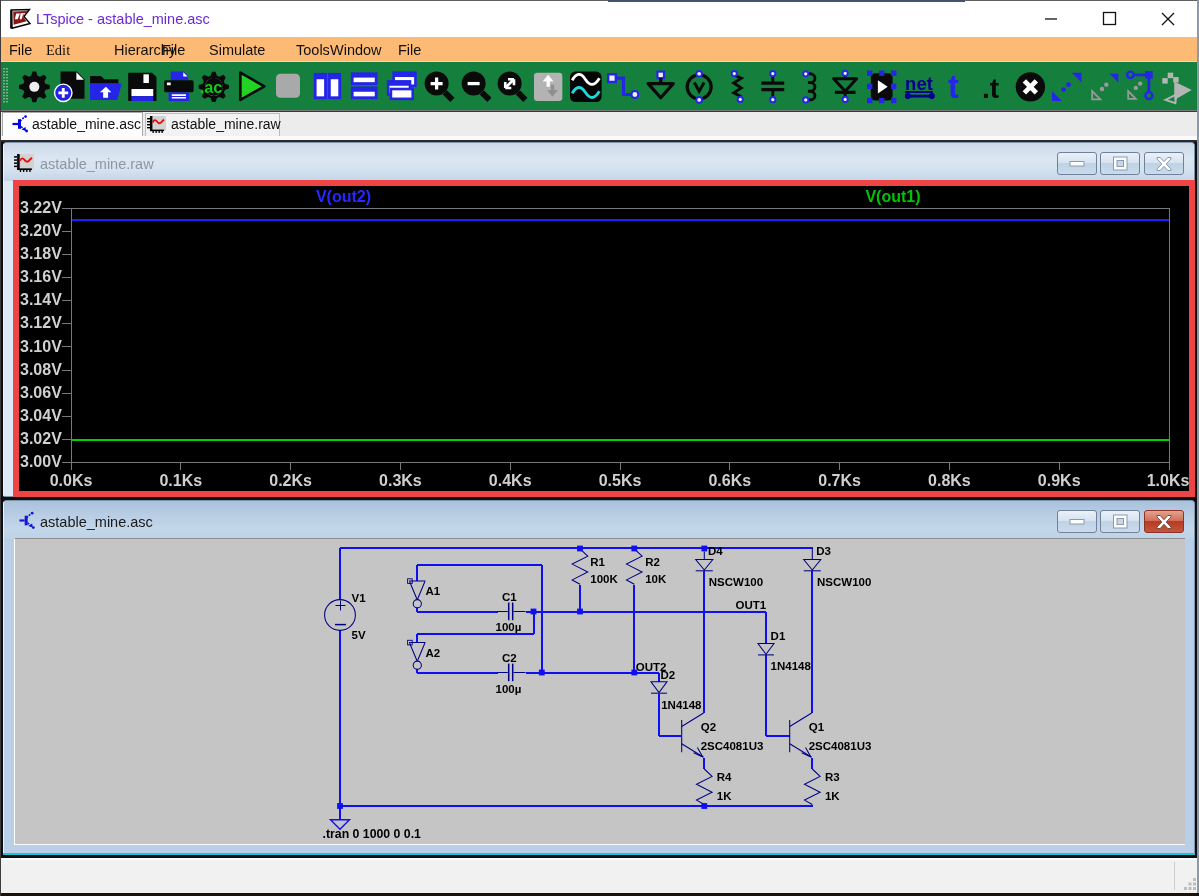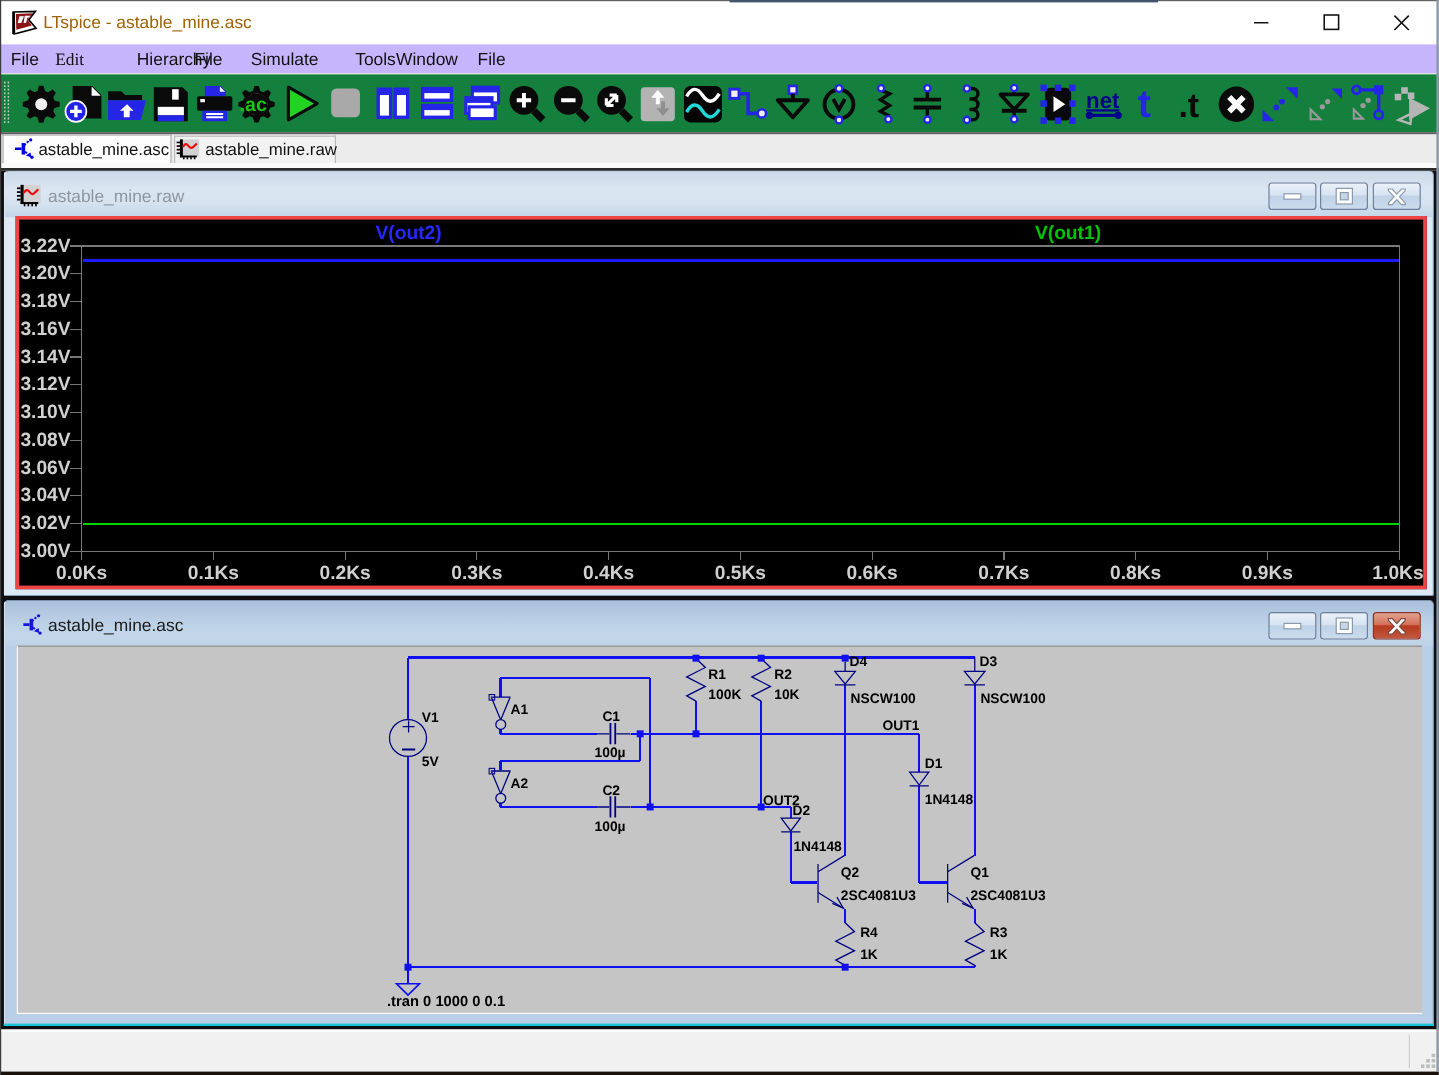--- a/index.html
+++ b/index.html
@@ -1,22 +1,22 @@
 <!DOCTYPE html>
 <html><head>
 <meta charset="utf-8">
 <style>
   html,body{margin:0;padding:0;}
   body{width:1199px;height:896px;overflow:hidden;background:#fff;
        font-family:"Liberation Sans",sans-serif;position:relative;}
   .abs{position:absolute;}
   #frame{position:absolute;left:0;top:0;width:1199px;height:896px;}
   #titlebar{left:0;top:0;width:1199px;height:37px;background:#fff;border-top:1.5px solid #606060;}
-  #titletext{left:36px;top:11px;font-size:14.5px;color:#a16207;}
-  #menubar{left:0;top:37px;width:1199px;height:24px;background:#c4b5fd;}
+  #titletext{left:36px;top:11px;font-size:14.5px;color:#6d28d9;}
+  #menubar{left:0;top:37px;width:1199px;height:24px;background:#fdba74;}
   .menuitem{position:absolute;top:5px;font-size:14.5px;color:#111;}
   #menuline{left:0;top:61px;width:1199px;height:1px;background:#dadada;}
   #toolbar{left:0;top:62px;width:1199px;height:48px;background:#15803d;}
   #toolline1{left:0;top:110px;width:1199px;height:1px;background:#767676;}
   #toolline2{left:0;top:111px;width:1199px;height:1px;background:#3a3a3a;}
   #tabbar{left:0;top:112px;width:1199px;height:24px;background:#ececec;}
   #tabstrip{left:0;top:136px;width:1199px;height:3.5px;background:#fafafa;}
   #tabline{left:0;top:139.5px;width:1199px;height:2.5px;background:#2b2b2b;}
   #mdi{left:0;top:142px;width:1199px;height:715.5px;background:#0d0d12;}
   #statusbar{left:0;top:857.5px;width:1199px;height:35.5px;background:#f1f1f1;border-top:2px solid #fdfdfd;}
@@ -33,21 +33,21 @@
   .wicon{position:absolute;left:11px;top:11px;}
   .wtext{position:absolute;left:36px;top:13px;font-size:14.5px;}
   #wavewin .wtext{color:#8d96a2;}
   #schwin .wtext{color:#1a1a1a;}
   
   .cbtn{position:absolute;top:9px;width:40px;height:23px;border:1px solid #70819a;border-radius:3px;box-sizing:border-box;
         background:linear-gradient(180deg,#eaf1f9 0%,#d7e3f1 45%,#bfd2e6 50%,#cadbec 100%);}
   .cbtn.red{background:linear-gradient(180deg,#e2a28f 0%,#d4705a 45%,#b83b22 50%,#c1573d 100%);border-color:#8d3226;}
   .b1{right:97px;} .b2{right:54px;} .b3{right:10px;}
   
-  #waveplot{position:absolute;left:9px;top:37px;width:1170px;height:305px;background:#000;border:3px solid #ef4444;}
+  #waveplot{position:absolute;left:9px;top:37px;width:1170px;height:305px;background:#000;border:6px solid #ef4444;}
   #schcontent{position:absolute;left:10px;top:37.5px;width:1170px;height:305px;background:#c5c5c5;border-top:1px solid #909090;border-left:1px solid #fdfdfd;border-bottom:1.5px solid #fbfbfb;}
   #schcyan{position:absolute;left:-1px;top:352px;width:1192px;height:2.5px;background:#19c6d8;}
 </style>
 </head>
 <body>
 <div id="frame">
   <div class="abs" id="titlebar"></div>
   <div class="abs" style="left:608px;top:0;width:357px;height:1.5px;background:#46536e;"></div>
   <svg class="abs" style="left:10px;top:8px;" width="22" height="21" viewBox="0 0 22 21">
     <path d="M1,1.5 L1,20.5" stroke="#000" stroke-width="1.7" fill="none"></path>

